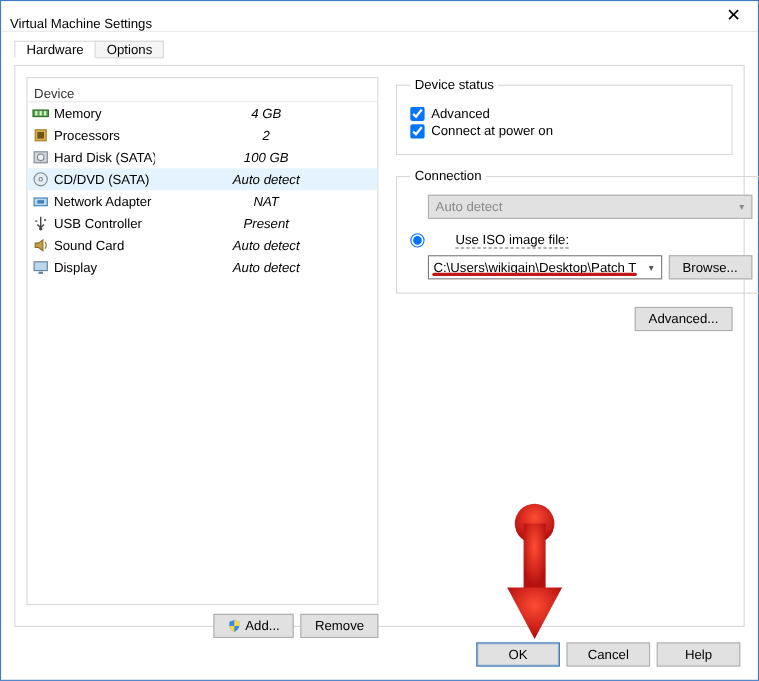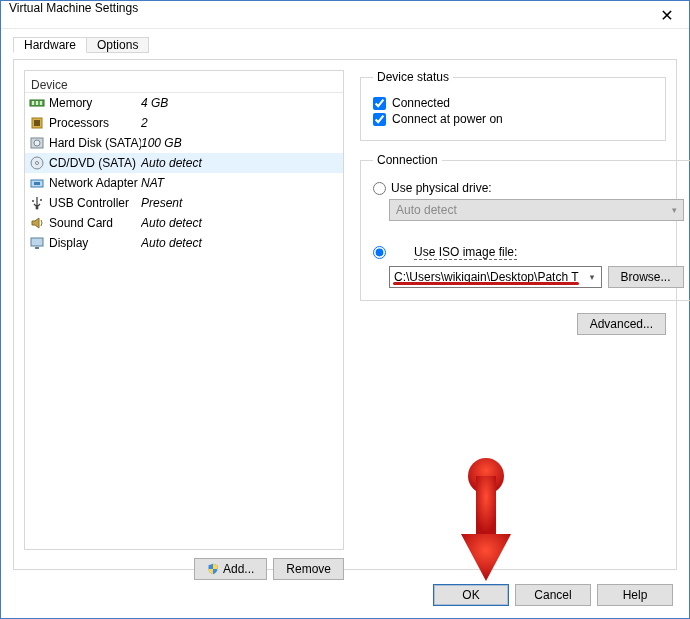--- a/index.html
+++ b/index.html
@@ -1,35 +1,35 @@
 <!DOCTYPE html>
 <html><head>
 <meta charset="utf-8">
 <style>
 * { box-sizing: border-box; font-family: "Segoe UI", Tahoma, sans-serif; font-size: 12px; }
 html, body { margin: 0; padding: 0; background: #fff; }
 .window { width: 690px; height: 619px; border: 1px solid #447ac1; position: relative; background: #fff; }
-.titlebar { height: 28px; display: flex; align-items: flex-start; justify-content: space-between; padding: 0 0 0 8px; border-bottom: 1px solid #e9e9e9; }
+.titlebar { height: 28px; display: flex; align-items: flex-end; justify-content: space-between; padding: 0 0 0 8px; border-bottom: 1px solid #e9e9e9; }
 .titlebar-title { font-size: 12px; }
 .titlebar-close { width: 44px; height: 28px; display: flex; align-items: center; justify-content: center; font-size: 16px; font-family: Arial; cursor: pointer; }
 
 .tabs { position: absolute; top: 36px; left: 12px; display: flex; z-index: 2; }
 .tab { padding: 0 10px; border: 1px solid #d7d7d7; background: #fff; margin-right: -1px; cursor: pointer; position: relative; }
 .tab.active { border-bottom: 1px solid #fff; z-index: 3; }
 .tab.inactive { background: #f5f5f5; }
 
 .panel { position: absolute; top: 58px; left: 12px; right: 12px; bottom: 48px; border: 1px solid #d7d7d7; padding: 10px; }
 
 .left-col { position: absolute; top: 10px; left: 10px; width: 320px; bottom: 10px; }
 .device-list { border: 1px solid #d7d7d7; height: 480px; background: #fff; }
 .list-header { display: flex; height: 22px; align-items: flex-end; border-bottom: 1px solid #e8e8e8; }
 .list-header > div { padding: 0 6px; color: #333; }
 .col-dev { width: 116px; }
 .col-sum { flex: 1; }
-.list-row { display: flex; height: 20px; align-items: center; padding-left: 4px; cursor: pointer; }
+.list-row { display: flex; height: 20px; align-items: center; padding-left: 4px; cursor: pointer; text-align: center; }
 .list-row.selected { background: #e5f3ff; }
 .ic { width: 16px; height: 16px; margin-right: 4px; display: inline-flex; align-items: center; justify-content: center; }
 .row-dev { width: 112px; display: flex; align-items: center; white-space: nowrap; overflow: hidden; }
 .row-sum { flex: 1; color: #000; white-space: nowrap; overflow: hidden; font-style: italic; }
 
 .left-buttons { display: flex; justify-content: flex-end; gap: 6px; margin-top: 8px; }
 .btn { height: 22px; padding: 0 12px; border: 1px solid #adadad; background: #e1e1e1; cursor: pointer; display: inline-flex; align-items: center; justify-content: center; min-width: 68px; }
 .shield { width: 12px; height: 12px; margin-right: 4px; }
 
 .right-col { position: absolute; top: 10px; left: 346px; right: 10px; }
@@ -190,43 +190,39 @@
         <button class="btn">Remove</button>
       </div>
     </div>
 
     <div class="right-col">
 
       <fieldset>
         <legend>Device status</legend>
         <label class="chk-row">
           <input type="checkbox" checked="" style="">
-          <span>Connected</span>
+          <span>Advanced</span>
         </label>
         <label class="chk-row">
           <input type="checkbox" checked="" style="">
           <span>Connect at power on</span>
         </label>
       </fieldset>
 
       <fieldset>
         <legend>Connection</legend>
 
-        <label class="radio-row">
-          <input type="radio" name="conn" style="">
-          <span class="radio-label">Use physical drive:</span>
-        </label>
         <div style="margin-left:16px;">
           <div class="combo disabled">
             <span>Auto detect</span>
             <span style="font-size:9px;">▾</span>
           </div>
         </div>
 
-        <label class="radio-row" style="margin-top:24px;gap:28px;">
+        <label class="radio-row" style="margin-top:12px;gap:28px;">
           <input type="radio" name="conn" checked="" style="">
           <span class="radio-label underlined">Use ISO image file:</span>
         </label>
         <div class="iso-row">
           <div class="iso-input">
             <span class="iso-text">C:\Users\wikigain\Desktop\Patch T</span>
             <span class="iso-dd">▾</span>
             <div class="iso-underline"></div>
           </div>
           <button class="btn" style="min-width:76px;">Browse...</button>

